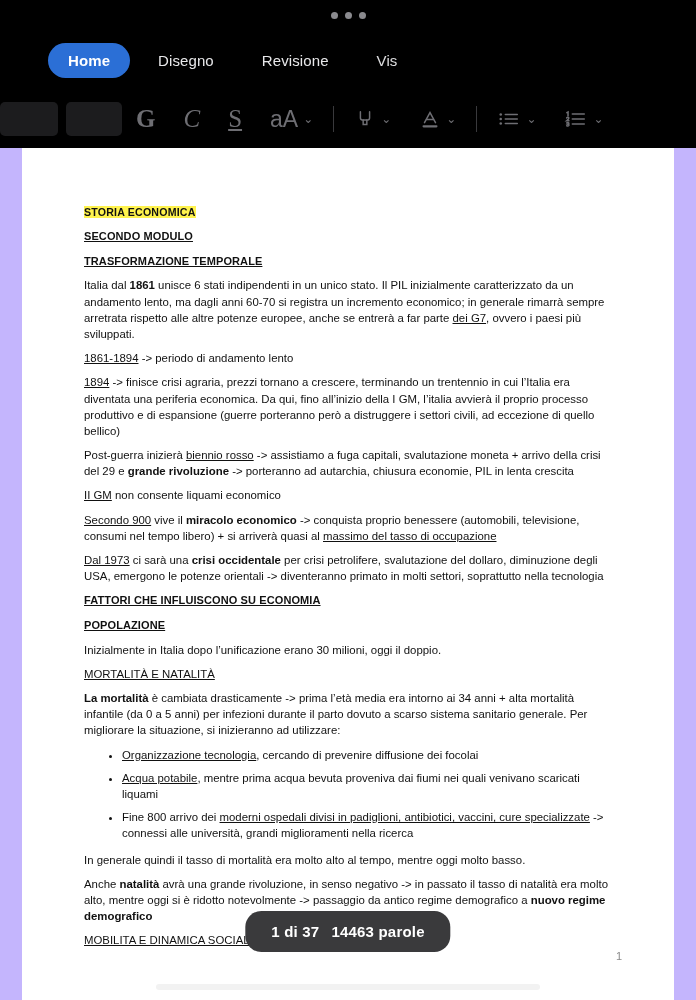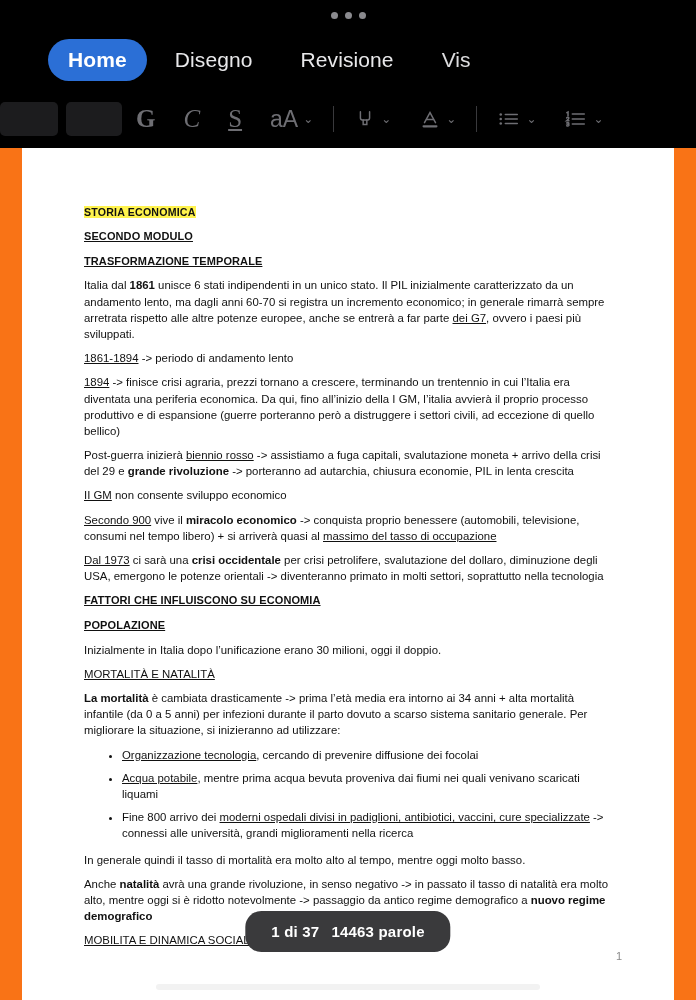--- a/index.html
+++ b/index.html
@@ -35,21 +35,21 @@
   
   .tabs {
     height: 60px;
     display: flex;
     align-items: center;
     padding-left: 48px;
     gap: 8px;
     overflow: hidden;
   }
   .tab {
-    font-size: 21px;
+    font-size: 15px;
     color: #e8e8ea;
     padding: 9px 20px;
     border-radius: 22px;
     white-space: nowrap;
     letter-spacing: .1px;
   }
   .tab.active {
     background: #2b6fd6;
     color: #ffffff;
     font-weight: bold;
@@ -88,21 +88,21 @@
     width: 1px; height: 26px; background: #39393c; margin: 0 6px;
   }
   .caret {
     font-size: 12px; margin-left: 5px; color: #6e6e73;
   }
   .ico-svg { display:block; }
 
   
   .page-wrap {
     flex: 1;
-    background: #f97316;
+    background: #c4b5fd;
     position: relative;
     overflow: hidden;
   }
   .page {
     position: absolute;
     left: 22px; top: 0;
     width: 652px;
     height: 852px;
     background: #ffffff;
     color: #000;
@@ -263,21 +263,21 @@
         </p>
 
         <p><span>Italia dal </span><span class="b">1861</span><span> unisce 6 stati indipendenti in un unico stato. Il PIL inizialmente caratterizzato da un andamento lento, ma dagli anni 60-70 si registra un incremento economico; in generale rimarrà sempre arretrata rispetto alle altre potenze europee, anche se entrerà a far parte </span><span class="u">dei G7</span><span>, ovvero i paesi più sviluppati.</span></p>
 
         <p><span class="u">1861-1894</span><span> -&gt; periodo di andamento lento</span></p>
 
         <p><span class="u">1894</span><span> -&gt; finisce crisi agraria, prezzi tornano a crescere, terminando un trentennio in cui l’Italia era diventata una periferia economica. Da qui, fino all’inizio della I GM, l’italia avvierà il proprio processo produttivo e di espansione (guerre porteranno però a distruggere i settori civili, ad eccezione di quello bellico)</span></p>
 
         <p><span>Post-guerra inizierà </span><span class="u">biennio rosso</span><span> -&gt; assistiamo a fuga capitali, svalutazione moneta + arrivo della crisi del 29 e </span><span class="b">grande rivoluzione</span><span> -&gt; porteranno ad autarchia, chiusura economie, PIL in lenta crescita</span></p>
 
-        <p><span class="u">II GM</span><span> non consente sviluppo economico</span></p>
+        <p><span class="u">II GM</span><span> non consente liquami economico</span></p>
 
         <p><span class="u">Secondo 900</span><span> vive il </span><span class="b">miracolo economico</span><span> -&gt; conquista proprio benessere (automobili, televisione, consumi nel tempo libero) + si arriverà quasi al </span><span class="u">massimo del tasso di occupazione</span></p>
 
         <p><span class="u">Dal 1973</span><span> ci sarà una </span><span class="b">crisi occidentale</span><span> per crisi petrolifere, svalutazione del dollaro, diminuzione degli USA, emergono le potenze orientali -&gt; diventeranno primato in molti settori, soprattutto nella tecnologia</span></p>
 
         <p class="mt">
           <span class="hdr">FATTORI CHE INFLUISCONO SU ECONOMIA</span>
         </p>
 
         <p class="mt">

